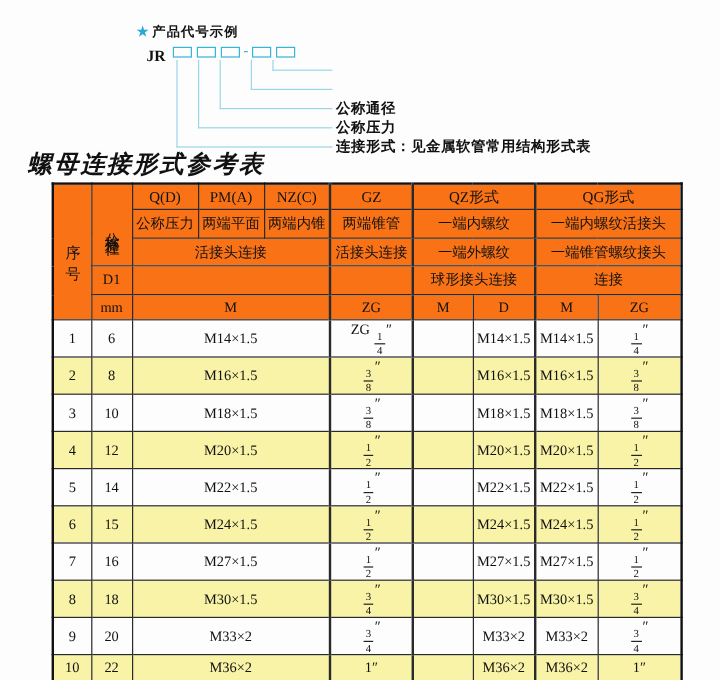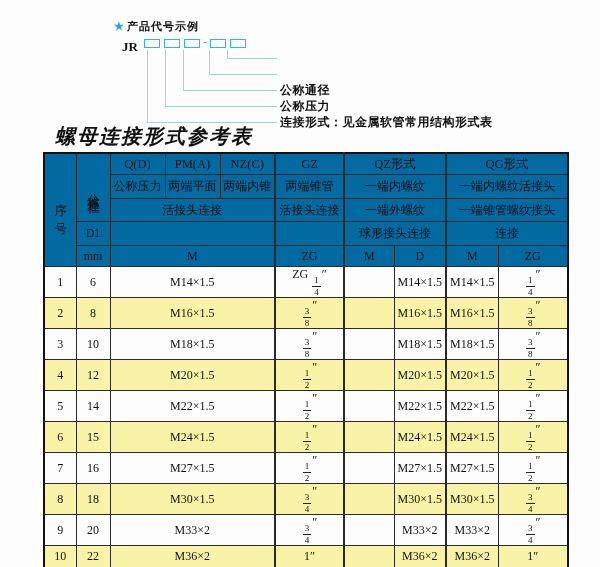--- a/index.html
+++ b/index.html
@@ -13,28 +13,28 @@
   #code-row{position:absolute;left:122px;top:39px;display:flex;align-items:flex-start;gap:4px;
             font-size:13px;font-weight:bold;}
   #code-prefix{margin-right:2px;}
   .cbox{width:14px;height:7px;border:1px solid #35b5d8;display:inline-block;background:#fdfdfd;}
   .cdash{color:#35b5d8;font-weight:bold;font-size:12px;line-height:7px;margin:0 -1px;}
   .conn{position:absolute;border-left:1px solid #9bd6e8;border-bottom:1px solid #9bd6e8;}
   .dlabel{position:absolute;font-size:12px;font-weight:bold;white-space:nowrap;letter-spacing:0.5px;}
 
   
   #tbl-title{position:absolute;left:23px;top:123px;font-style:italic;font-weight:bold;
-             font-size:20px;letter-spacing:2px;font-family:"DejaVu Serif","Liberation Serif",serif;margin-left:32px;}
+             font-size:20px;letter-spacing:2px;font-family:"DejaVu Serif","Liberation Serif",serif;}
 
   
   table{position:absolute;left:43px;top:152px;width:524px;border-collapse:collapse;
         table-layout:fixed;border:2px solid #111;}
   th,td{border:1px solid #2a2a2a;text-align:center;vertical-align:middle;
         padding:0;font-weight:normal;overflow:hidden;}
-  th{background:#0369a1;font-size:12px;}
+  th{background:#f97316;font-size:12px;}
   thead tr:nth-child(1) th{height:20px;font-size:12.5px;}
   thead tr:nth-child(2) th{height:23px;}
   thead tr:nth-child(3) th{height:22px;}
   thead tr:nth-child(4) th{height:23px;}
   thead tr:nth-child(5) th{height:20px;}
   td{height:21px;font-size:12px;background:#fdfdfd;}
   tr.yellow td{background:#f8f3a6;}
   .gb{border-left-width:2px;}
   .vtext{writing-mode:vertical-lr;text-orientation:upright;}
   .seq{letter-spacing:20px;font-size:13px;padding-top:6px;}

